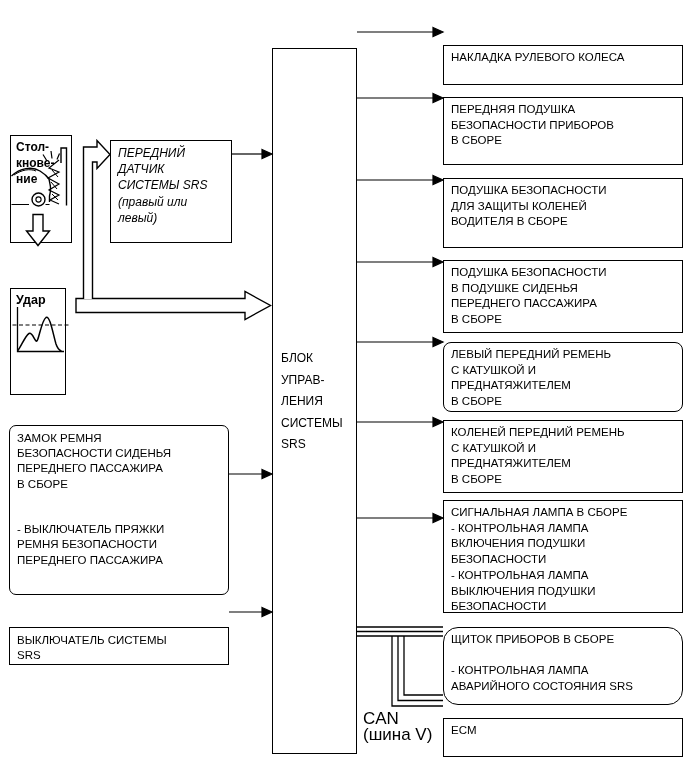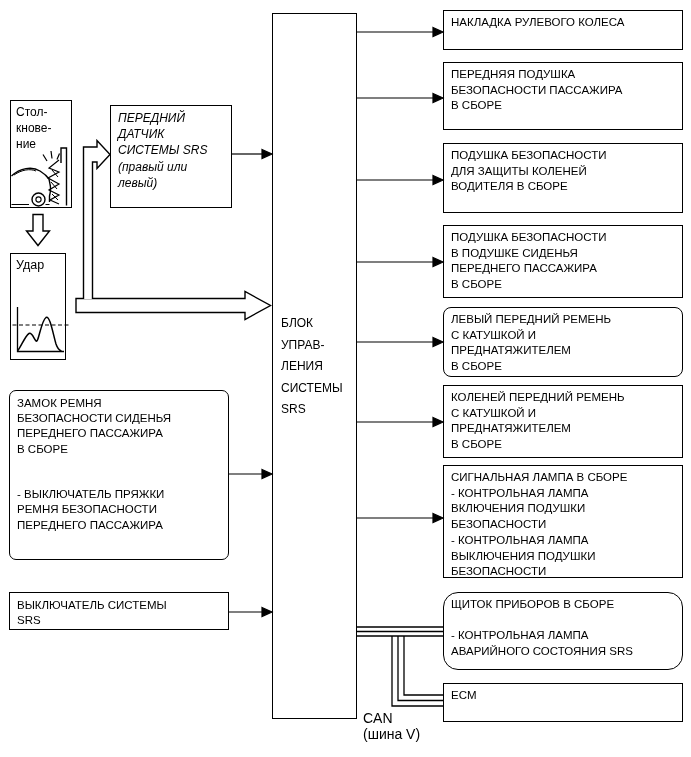--- a/index.html
+++ b/index.html
@@ -1,30 +1,30 @@
 <!DOCTYPE html>
 <html><head>
 <meta charset="utf-8">
 <style>
   html,body{margin:0;padding:0;background:#fff;}
   .canvas{
     position:relative;width:691px;height:757px;background:#ffffff;
     font-family:"Liberation Sans",sans-serif;color:#000;overflow:hidden;
   }
   .box{
-    position:absolute;background:#fff;border:1.5px solid #000;box-sizing:border-box;
+    position:absolute;background:#fff;border:1.5px solid #000;box-sizing:border-box;margin-top:35px;
   }
   .lbl{white-space:pre-line;}
   .out-lbl{font-size:11.5px;line-height:15.7px;padding:4px 4px 0 7px;}
   .ecu-lbl{font-size:12px;line-height:21.5px;padding:299px 0 0 8px;}
   .sensor-lbl{font-size:12px;line-height:16.2px;padding:4px 0 0 7px;font-style:italic;}
-  .small-lbl{font-size:12px;line-height:16px;padding:3px 0 0 5px;}
+  .small-lbl{font-size:12px;line-height:16px;padding:3px 0 0 5px;font-weight:bold;}
   .left-lbl{font-size:11.5px;line-height:15.2px;padding:5px 2px 0 7px;}
   .can-lbl{
-    position:absolute;left:363px;top:711px;font-size:14px;line-height:15.5px;
+    position:absolute;left:363px;top:711px;font-size:17px;line-height:15.5px;
     white-space:pre-line;
   }
   svg.overlay{position:absolute;left:0;top:0;pointer-events:none;z-index:5;}
 </style>
 </head>
 <body>
 
 <div class="canvas">
 
   <div class="box" style="left:10px;top:100px;width:62px;height:108px;">
@@ -69,21 +69,21 @@
 СИСТЕМЫ
 SRS</div>
   </div>
 
   <div class="box" style="left:443px;top:10px;width:240px;height:40px;">
     <div class="lbl out-lbl">НАКЛАДКА РУЛЕВОГО КОЛЕСА</div>
   </div>
 
   <div class="box" style="left:443px;top:62px;width:240px;height:68px;">
     <div class="lbl out-lbl">ПЕРЕДНЯЯ ПОДУШКА
-БЕЗОПАСНОСТИ ПАССАЖИРА
+БЕЗОПАСНОСТИ ПРИБОРОВ
 В СБОРЕ</div>
   </div>
 
   <div class="box" style="left:443px;top:143px;width:240px;height:70px;">
     <div class="lbl out-lbl">ПОДУШКА БЕЗОПАСНОСТИ
 ДЛЯ ЗАЩИТЫ КОЛЕНЕЙ
 ВОДИТЕЛЯ В СБОРЕ</div>
   </div>
 
   <div class="box" style="left:443px;top:225px;width:240px;height:73px;">

